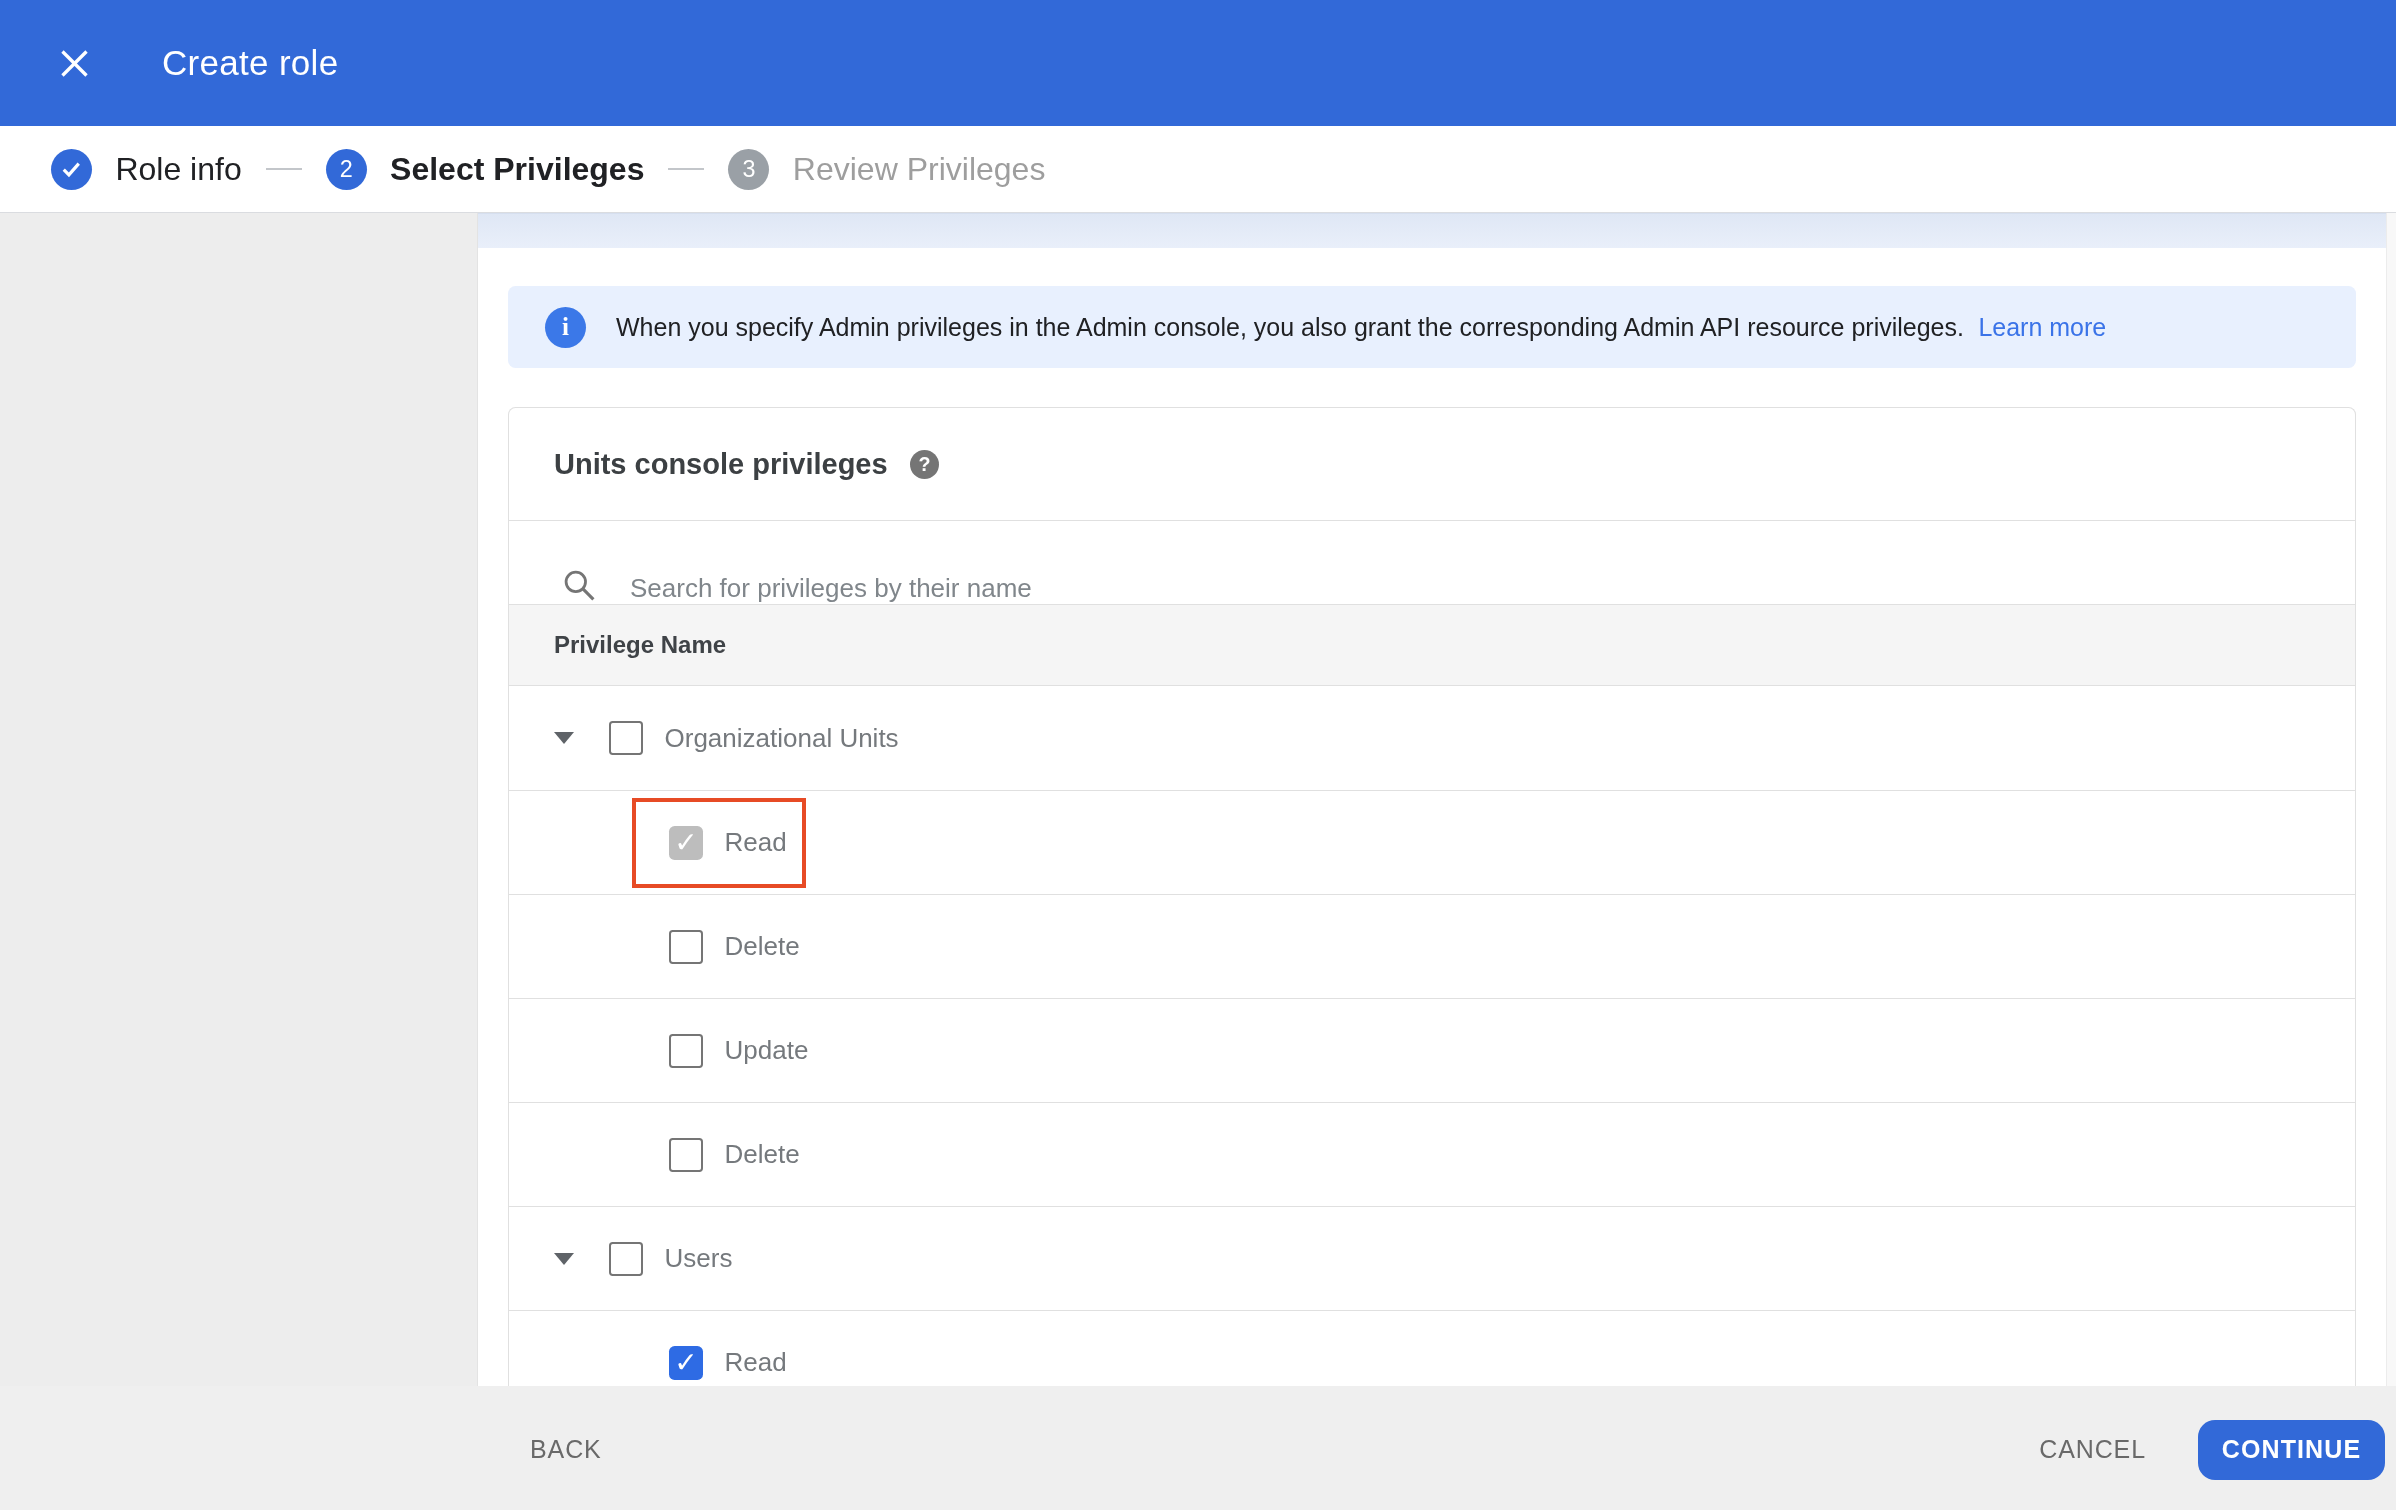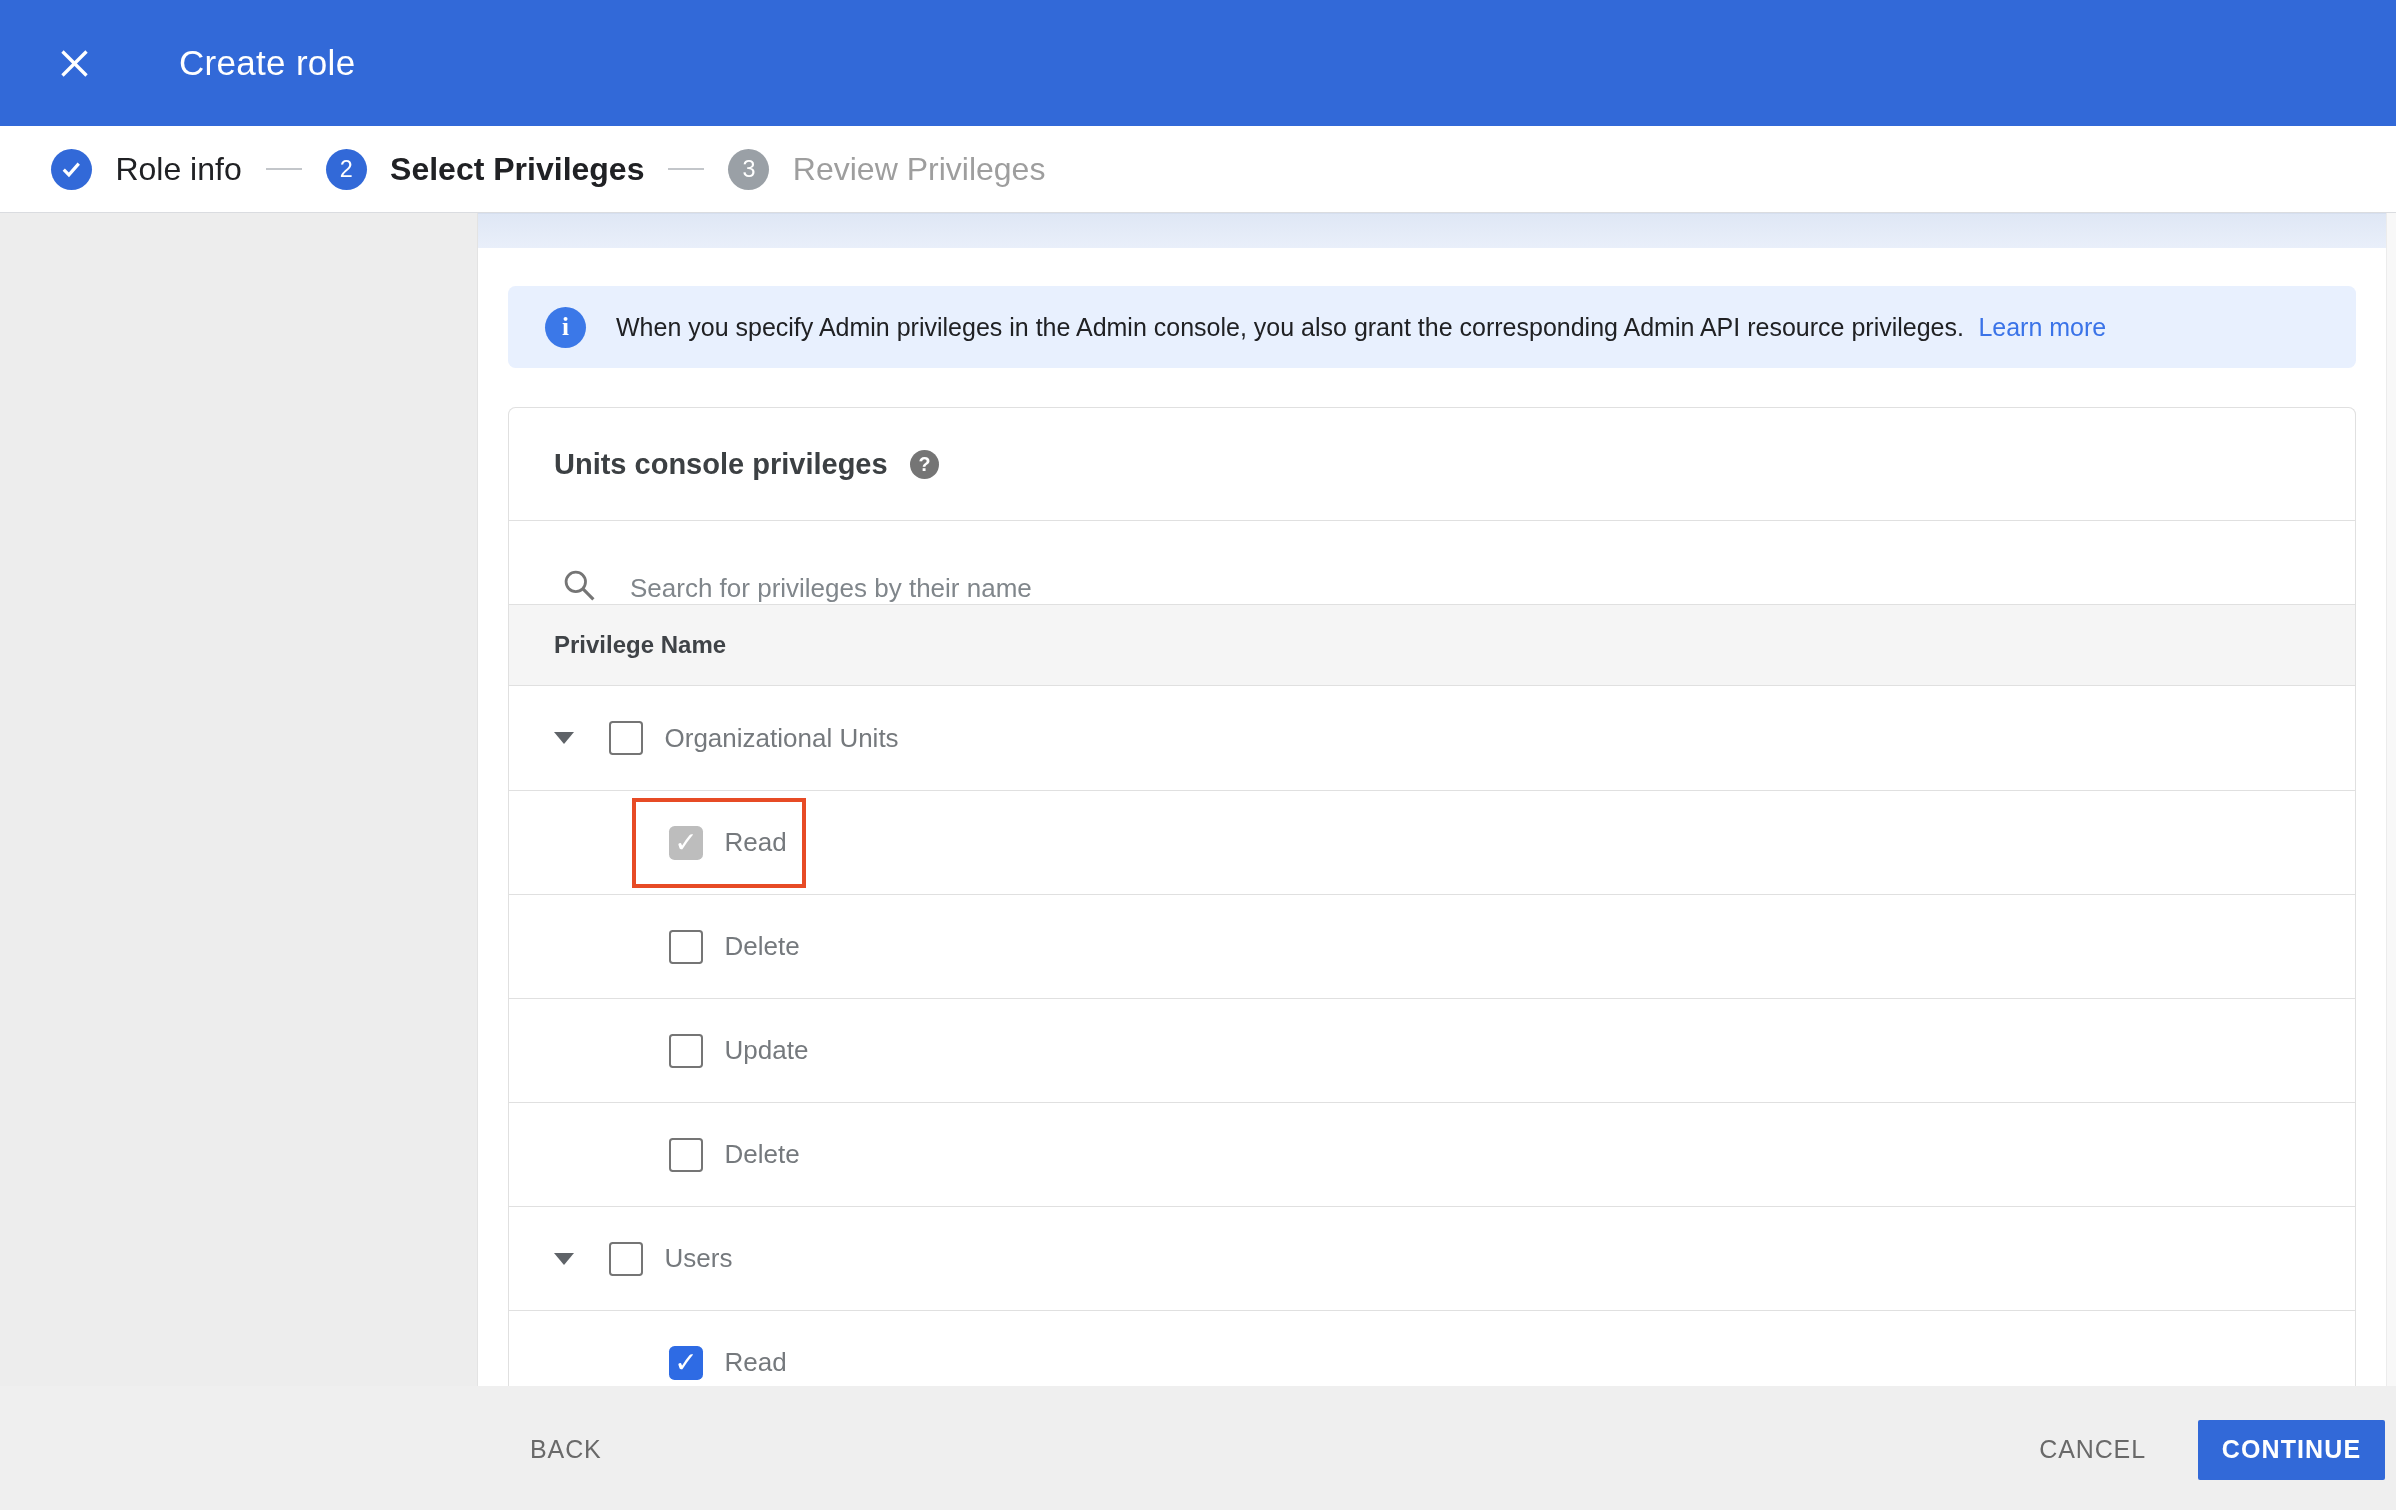--- a/index.html
+++ b/index.html
@@ -9,21 +9,21 @@
     --border-gray:#e0e0e0; --disabled-check:#bdbdbd; --step-inactive:#9aa0a6;
     --text-dark:#202124; --text-gray:#75797d; --muted-text:#9e9e9e;
   }
   *{margin:0;padding:0;box-sizing:border-box;}
   html,body{width:2397px;height:1510px;overflow:hidden;}
   body{font-family:"Liberation Sans","DejaVu Sans",sans-serif;background:#fff;color:var(--text-dark);}
 
   
   .appbar{height:126px;background:var(--primary);display:flex;align-items:center;padding-left:54px;}
   .close-btn{width:41px;height:41px;display:flex;align-items:center;justify-content:center;cursor:pointer;background:none;border:none;}
-  .appbar-title{color:#fff;font-size:35px;font-weight:400;margin-left:84px;letter-spacing:0.3px;}
+  .appbar-title{color:#fff;font-size:35px;font-weight:400;margin-left:67px;letter-spacing:0.3px;}
 
   
   .stepper{height:87px;background:#fff;border-bottom:0.9px solid #dadce0;display:flex;align-items:center;padding-left:51px;}
   .step{display:flex;align-items:center;}
   .step-circle{width:41px;height:41px;border-radius:50%;display:flex;align-items:center;justify-content:center;
     color:#fff;font-size:23.4px;font-weight:500;flex:none;}
   .step-circle.done,.step-circle.active{background:var(--primary);}
   .step-circle.upcoming{background:var(--step-inactive);}
   .step-label{margin-left:23.4px;font-size:32px;color:var(--text-dark);}
   .step-label.bold{font-weight:700;}
@@ -72,21 +72,21 @@
   .cb .check{color:#fff;font-size:28px;font-weight:700;line-height:1;}
   .row-label{margin-left:21.5px;font-size:26px;color:var(--text-gray);}
   .hl-wrap{display:flex;align-items:center;border:4.7px solid var(--highlight-red);padding:24px 15px 24px 33px;}
 
   
   .footer{height:127px;background:var(--footer-gray);display:flex;align-items:center;}
   .txt-btn{background:none;border:none;font-size:25px;font-weight:500;letter-spacing:0.9px;color:#696969;
     cursor:pointer;padding:13px 15px;font-family:inherit;}
   .back-btn{margin-left:515px;}
   .cancel-btn{margin-left:auto;margin-right:37px;}
-  .continue-btn{width:187px;height:60px;background:var(--primary);color:#fff;border:none;border-radius:2px;
+  .continue-btn{width:187px;height:60px;background:var(--primary);color:#fff;border:none;border-radius:17px;
     font-size:25px;font-weight:600;letter-spacing:1.1px;cursor:pointer;margin-right:12px;font-family:inherit;}
 </style>
 </head>
 <body>
 
 <header class="appbar">
   <button class="close-btn">
     <svg width="37" height="37" viewBox="0 0 40 40">
       <line x1="7" y1="7" x2="33" y2="33" stroke="#fff" stroke-width="3.6"></line>
       <line x1="33" y1="7" x2="7" y2="33" stroke="#fff" stroke-width="3.6"></line>

